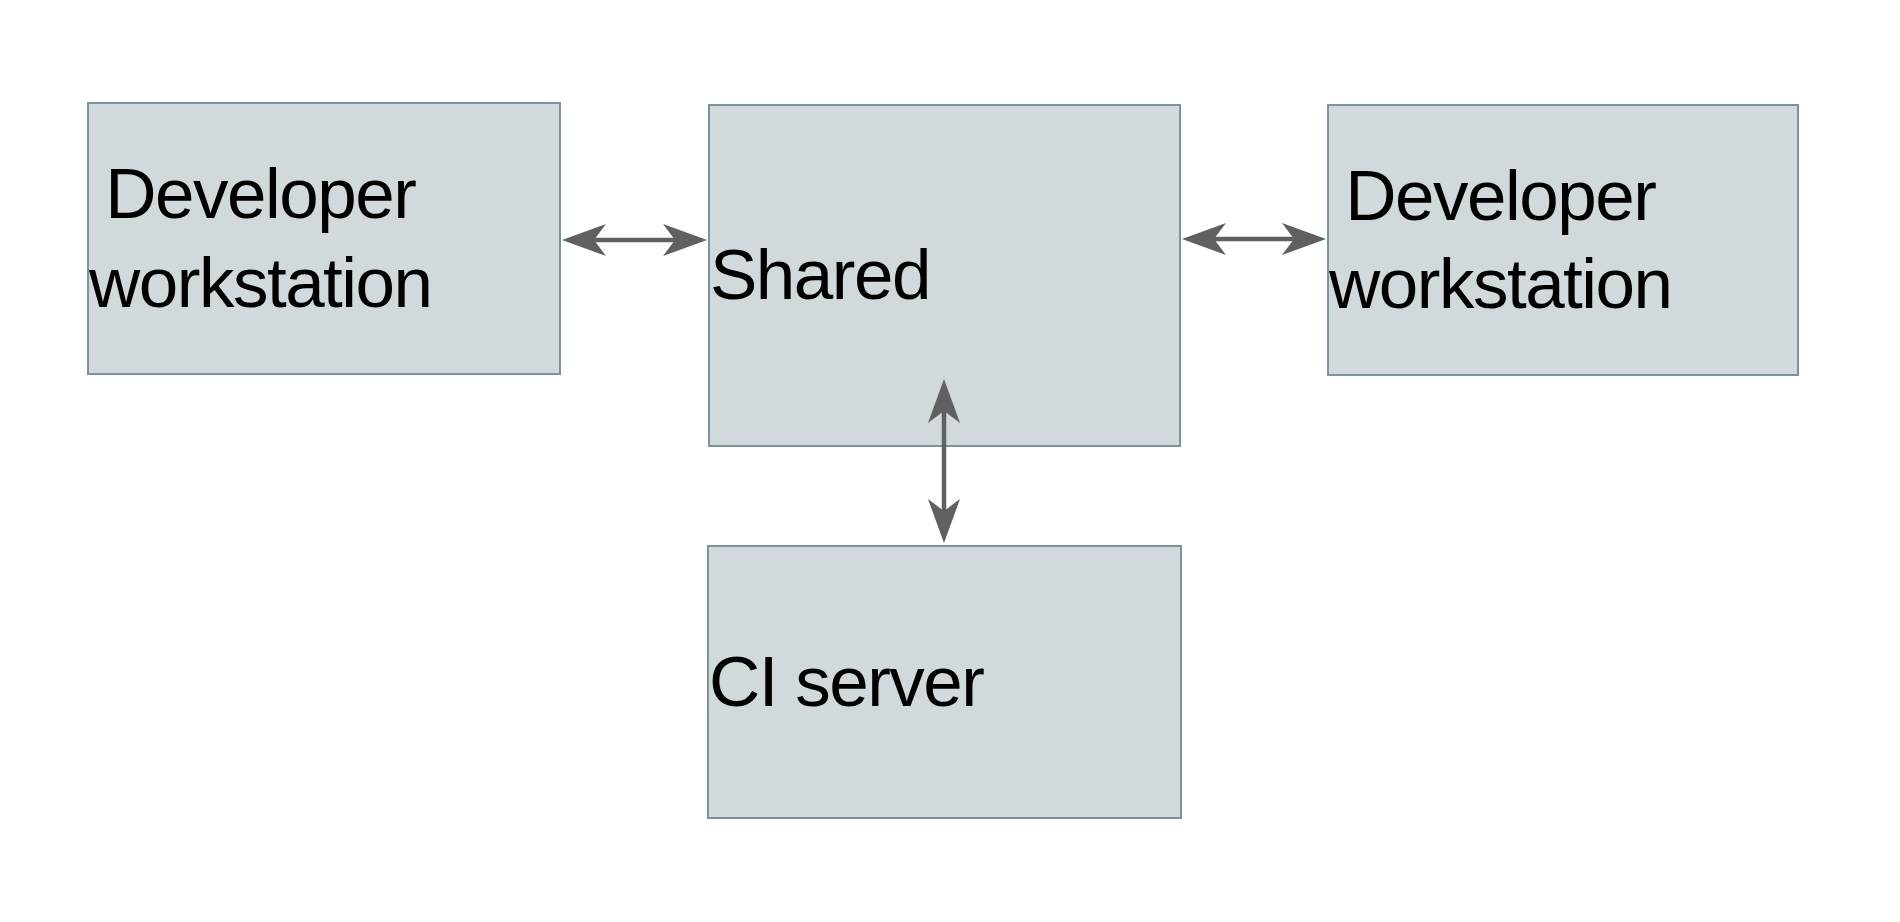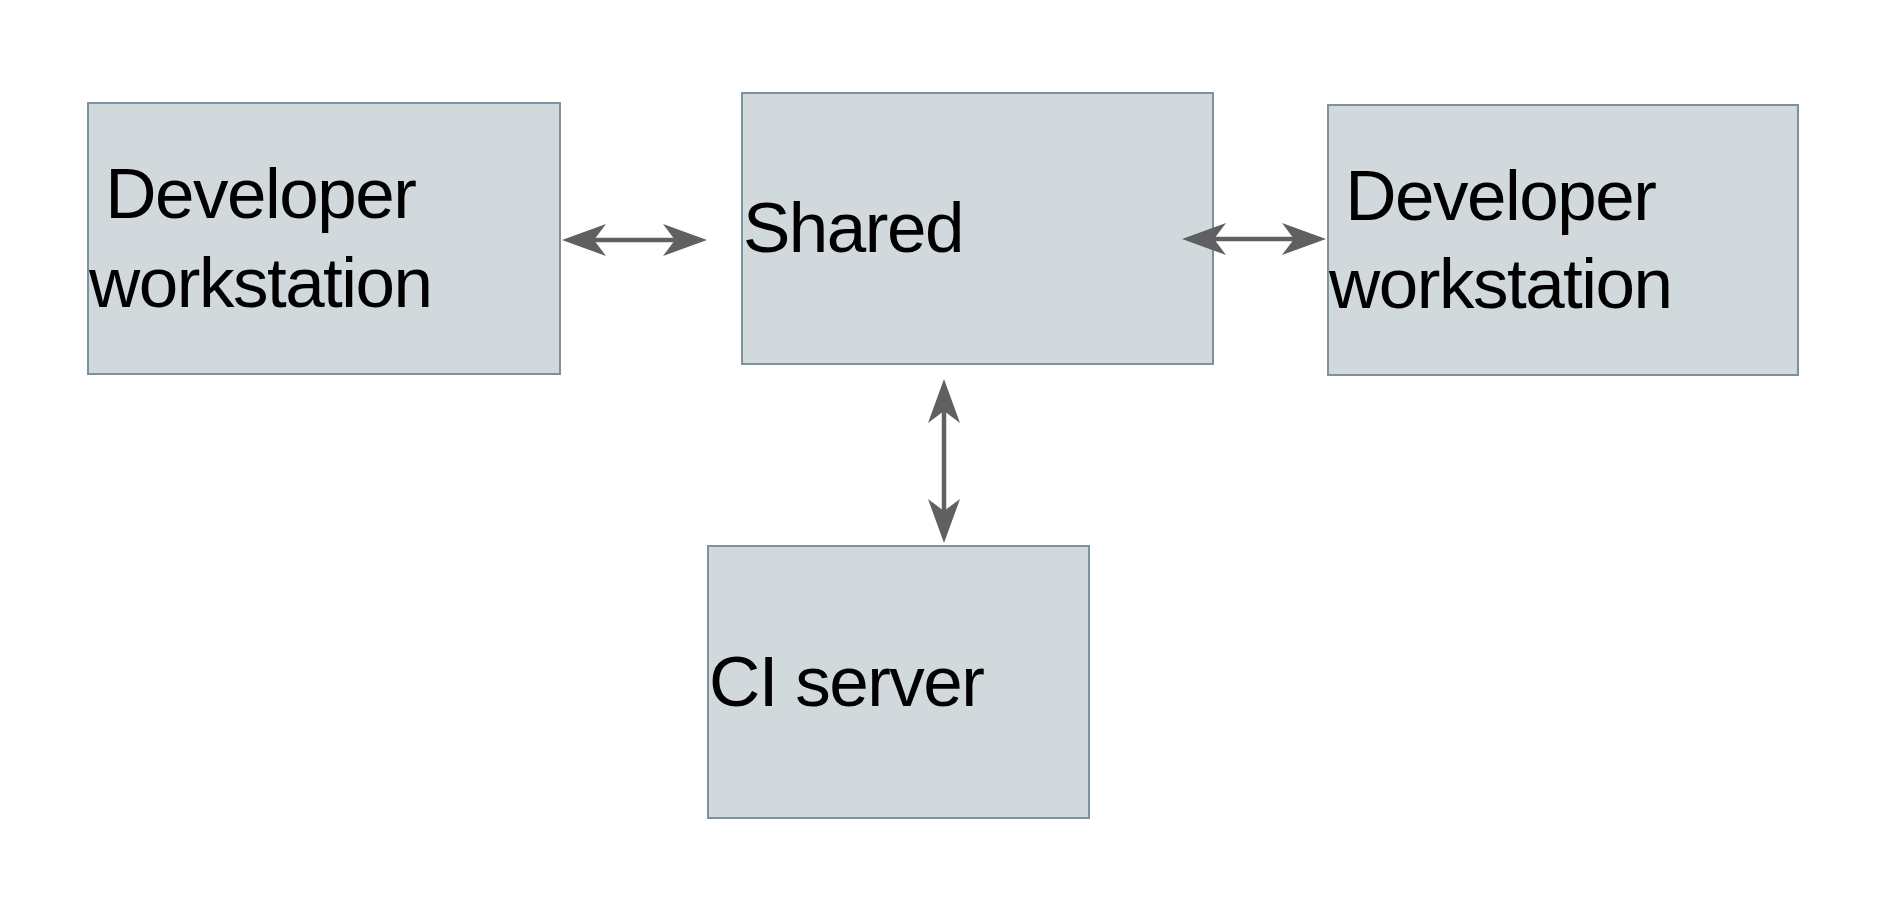--- a/index.html
+++ b/index.html
@@ -26,23 +26,23 @@
     text-align: center;
   }
   .node-label {
     color: var(--text, #000000);
     font-size: 71px;
     line-height: 1.24;
     letter-spacing: -1.5px;
     white-space: pre;
   }
   .node-dev-left  { left: 87px;   top: 102px; width: 474px; height: 273px; }
-  .node-cache     { left: 708px;  top: 92px; width: 473px; height: 273px; margin-left: 33px; }
+  .node-cache     { left: 708px;  top: 104px; width: 473px; height: 343px; }
   .node-dev-right { left: 1327px; top: 104px; width: 472px; height: 272px; }
-  .node-ci        { left: 707px;  top: 545px; width: 383px; height: 274px; }
+  .node-ci        { left: 707px;  top: 545px; width: 475px; height: 274px; }
 
   .edge { position: absolute; }
   .edge-left     { left: 561px;  top: 218px; }
   .edge-right    { left: 1181px; top: 217px; }
   .edge-vertical { left: 922px;  top: 378px; }
 
   .edge svg { display: block; }
   .edge line    { stroke: var(--arrow, #5e6062); stroke-width: 4.5px; }
   .edge polygon { fill: var(--arrow, #5e6062); }
 </style>

